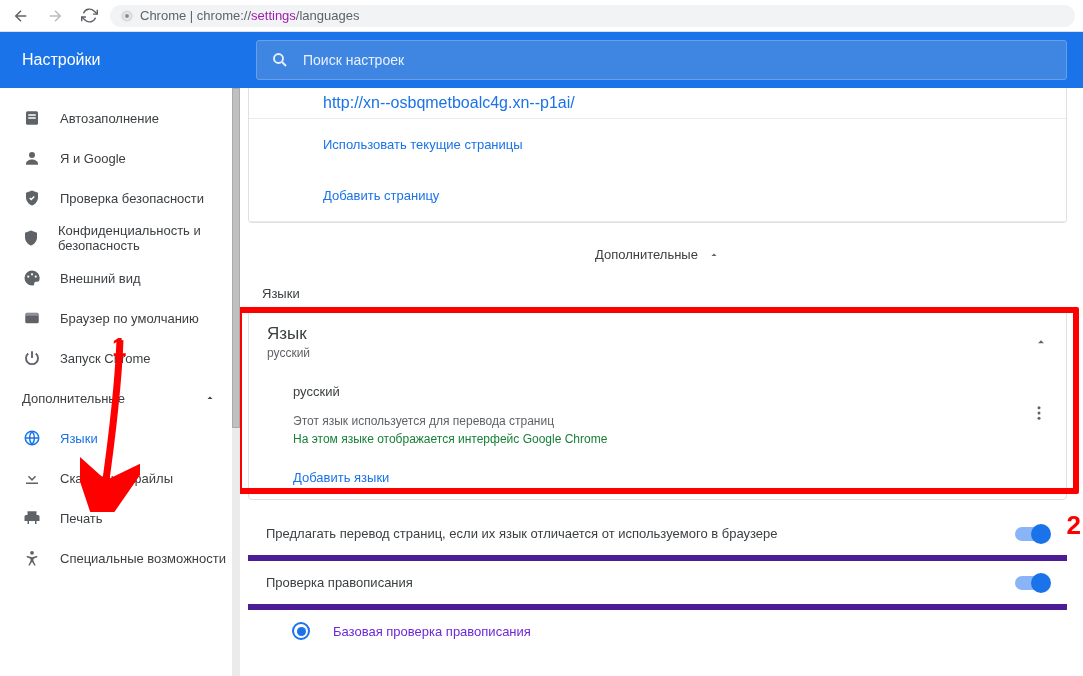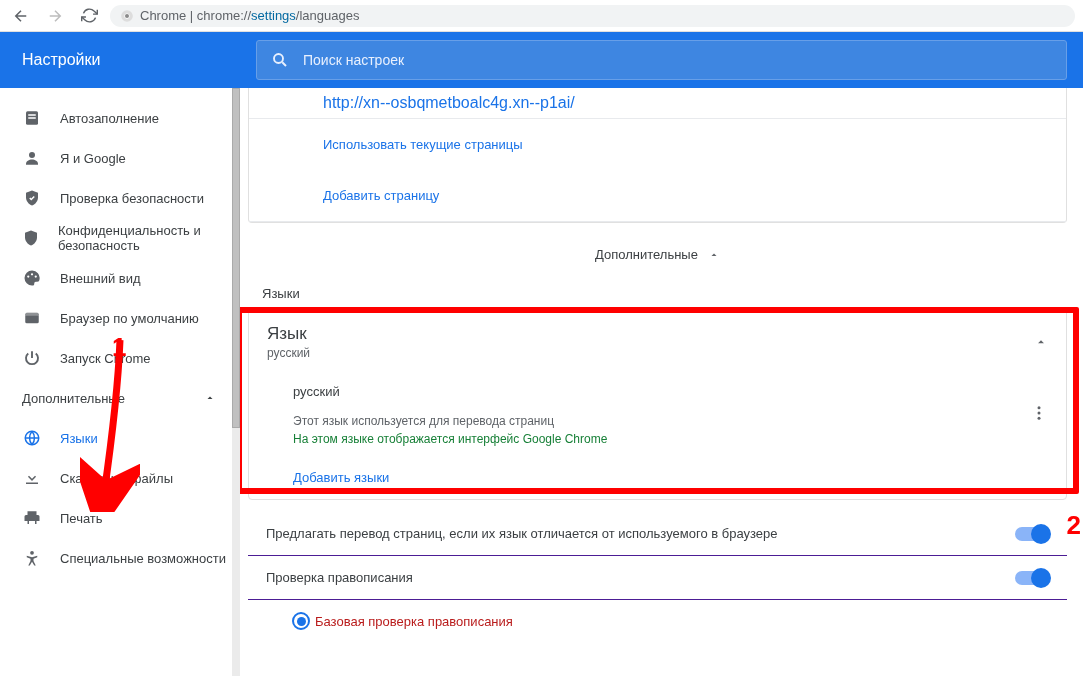--- a/index.html
+++ b/index.html
@@ -3,21 +3,21 @@
 <meta charset="utf-8">
 <style>
 * { margin: 0; padding: 0; box-sizing: border-box; font-family: Arial, sans-serif; }
 body { width: 1083px; height: 676px; overflow: hidden; background: #fff; }
 
 .browser-bar { height: 32px; background: #fff; display: flex; align-items: center; padding: 0 8px; gap: 8px; border-bottom: 1px solid #e0e0e0; }
 .nav-btn { width: 26px; height: 26px; display: flex; align-items: center; justify-content: center; color: #5f6368; cursor: pointer; }
 .url-box { display: flex; align-items: center; gap: 6px; background: #f1f3f4; height: 22px; padding: 0 10px; border-radius: 11px; color: #5f6368; font-size: 13px; flex: 1; }
 .url-chrome-icon { width: 14px; height: 14px; }
 .url-text { color: #5f6368; font-size: 13px; }
-.url-text .hl { color: #0369a1; }
+.url-text .hl { color: #a21caf; }
 
 .app { display: flex; height: calc(676px - 32px); }
 .sidebar { width: 240px; background: #fff; display: flex; flex-direction: column; position: relative; }
 .sidebar-header { background: #1a73e8; color: #fff; height: 56px; display: flex; align-items: center; padding-left: 22px; font-size: 16px; }
 .scroll-track { position: absolute; top: 56px; right: 0; width: 8px; height: calc(100% - 56px); background: #ebebeb; }
 .scroll-thumb { position: absolute; top: 0; width: 8px; height: 340px; background: #c0c0c0; border: 1px solid #aaa; }
 
 .side-list { padding-top: 10px; overflow: hidden; }
 .side-item { display: flex; align-items: center; height: 40px; padding-left: 22px; gap: 18px; color: #3c4043; font-size: 13px; cursor: pointer; }
 .side-item.active { color: #1a73e8; }
@@ -49,25 +49,25 @@
 .lang-header-sub { font-size: 12px; color: #5f6368; margin-top: 2px; }
 .lang-item { padding: 10px 18px 10px 44px; display: flex; justify-content: space-between; align-items: center; }
 .lang-item-text { font-size: 13px; color: #3c4043; }
 .lang-item-sub { font-size: 12px; color: #5f6368; margin-top: 15px; }
 .lang-item-green { font-size: 12px; color: #188038; margin-top: 4px; }
 .lang-add { padding: 14px 18px 14px 44px; color: #1a73e8; font-size: 13px; cursor: pointer; }
 .more-btn { color: #5f6368; cursor: pointer; }
 
 .red-box { position: absolute; border: 6px solid #f00; pointer-events: none; border-radius: 2px; }
 
-.opt-row { padding: 14px 18px; display: flex; justify-content: space-between; align-items: center; font-size: 13px; color: #3c4043; margin: 0 8px; border-bottom: 1px solid #4c1d95; }
+.opt-row { padding: 14px 18px; display: flex; justify-content: space-between; align-items: center; font-size: 13px; color: #3c4043; margin: 0 8px; border-bottom: 6px solid #4c1d95; }
 .toggle { width: 34px; height: 14px; background: #8ab4f8; border-radius: 7px; position: relative; }
 .toggle::after { content: ''; position: absolute; right: -2px; top: -3px; width: 20px; height: 20px; background: #1a73e8; border-radius: 50%; }
 
-.radio-row { padding: 12px 18px 12px 44px; display: flex; align-items: center; gap: 5px; font-size: 13px; color: #b91c1c; margin: 0 8px; }
+.radio-row { padding: 12px 18px 12px 44px; display: flex; align-items: center; gap: 23px; font-size: 13px; color: #6d28d9; margin: 0 8px; }
 .radio { width: 18px; height: 18px; border: 2px solid #1a73e8; border-radius: 50%; display: flex; align-items: center; justify-content: center; }
 .radio.checked::after { content: ''; width: 9px; height: 9px; background: #1a73e8; border-radius: 50%; }
 
 .arrow-annotation { position: absolute; pointer-events: none; }
 .anno-num { position: absolute; font-size: 26px; font-weight: bold; color: #f00; pointer-events: none; }
 </style>
 </head>
 <body>
 
 <div class="browser-bar">

